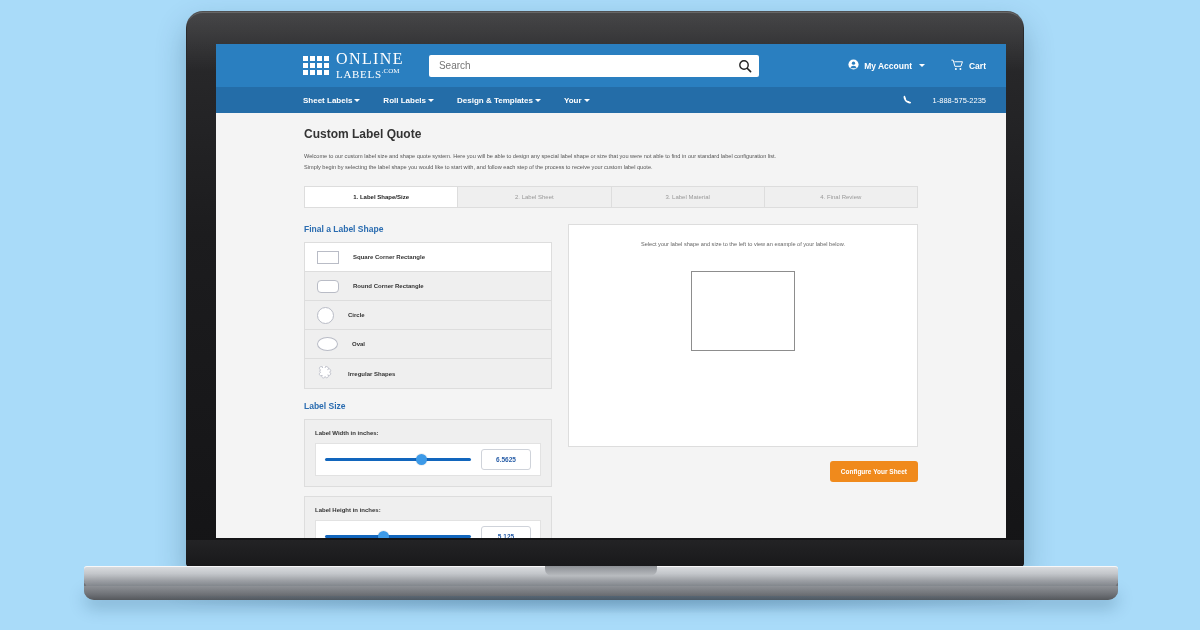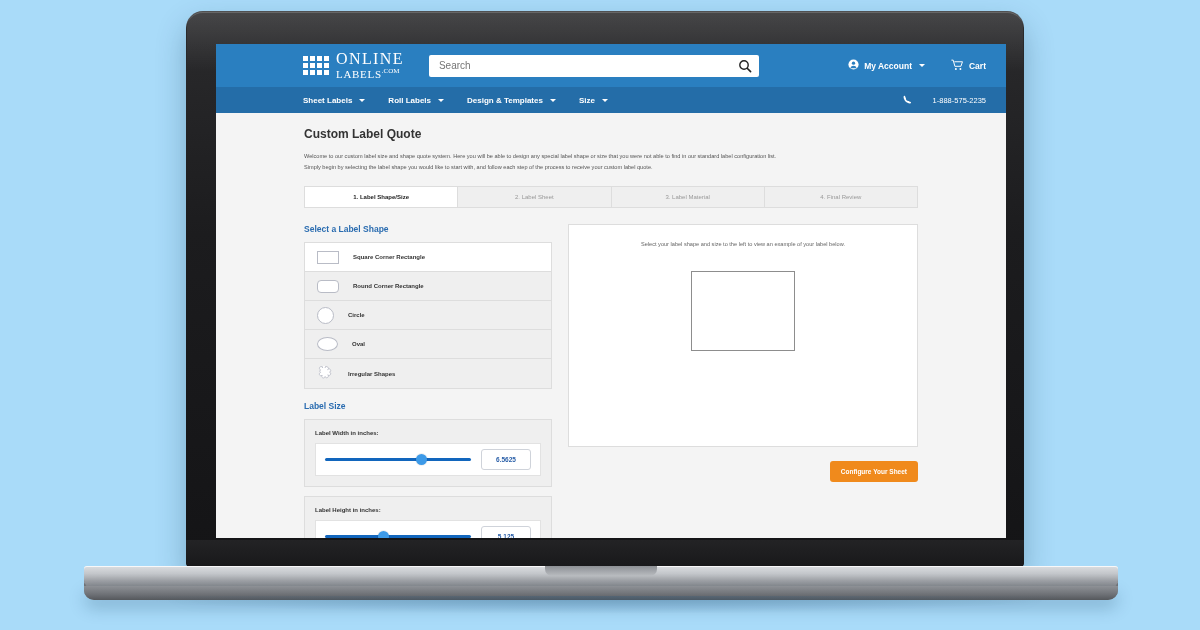--- a/index.html
+++ b/index.html
@@ -83,21 +83,21 @@
   .search-btn{position:absolute;right:7px;top:4px;width:14px;height:14px;}
   .hdr-right{margin-left:auto;display:flex;align-items:center;gap:26px;color:#fff;}
   .hdr-link{display:flex;align-items:center;gap:5px;font-size:8.5px;font-weight:bold;}
   .chev{width:0;height:0;border-left:3px solid transparent;border-right:3px solid transparent;border-top:3.5px solid #fff;margin-left:2px;}
   
   .site-nav{
     height:26px;background:#246da8;display:flex;align-items:center;
     padding:0 20px;box-sizing:border-box;
   }
   .nav-items{display:flex;align-items:center;gap:23px;margin-left:67px;}
-  .nav-item{display:flex;align-items:center;gap:5px;color:#fff;font-size:8px;font-weight:bold;}
+  .nav-item{display:flex;align-items:center;color:#fff;font-size:8px;font-weight:bold;}
   .nav-phone{margin-left:auto;display:flex;align-items:center;gap:21px;color:#fff;font-size:7.5px;}
   
   .page{padding:14px 88px 0 88px;box-sizing:border-box;background:#f4f4f4;height:425px;}
   .page-title{font-size:12px;color:#333;font-weight:bold;margin:0 0 10px 0;}
   .page-desc{font-size:5.6px;color:#555;line-height:1.9;margin:0 0 14px 0;max-width:620px;}
   .steps{display:flex;border:1px solid #ddd;background:#efefef;margin-bottom:16px;}
   .step{
     flex:1;text-align:center;font-size:6px;color:#999;padding:7px 0;
     border-right:1px solid #ddd;background:#efefef;
   }
@@ -227,21 +227,21 @@
         </div>
         <div class="nav-item">
           <span>Roll Labels</span>
           <span class="chev"></span>
         </div>
         <div class="nav-item">
           <span>Design &amp; Templates</span>
           <span class="chev"></span>
         </div>
         <div class="nav-item">
-          <span>Size</span>
+          <span>Your</span>
           <span class="chev"></span>
         </div>
       </div>
       <div class="nav-phone">
         <span>
           <svg width="9" height="9" viewBox="0 0 14 14">
               <path d="M2 1.3c2 0 1.4 3 2.6 3.6C3.9 7 7 10.1 8.9 9.3c.7 1.3 3.6.6 3.6 2.6 0 .7-1.1 1.2-2 1.2C5.9 13.1 1 8.2.9 3.2c0-.9.5-1.9 1.1-1.9z" fill="#fff"></path>
             </svg>
         </span>
         <span>1-888-575-2235</span>
@@ -258,21 +258,21 @@
       <div class="steps">
         <div class="step active">1. Label Shape/Size</div>
         <div class="step">2. Label Sheet</div>
         <div class="step">3. Label Material</div>
         <div class="step">4. Final Review</div>
       </div>
 
       <div class="cols">
 
         <div class="col-left">
-          <h2 class="sec-title">Select a Label Shape</h2>
+          <h2 class="sec-title">Final a Label Shape</h2>
 
           <div class="shape-list">
             <div class="shape-row selected">
               <span class="sw"></span>
               <span class="lbl">Square Corner Rectangle</span>
             </div>
             <div class="shape-row">
               <span class="sw round"></span>
               <span class="lbl">Round Corner Rectangle</span>
             </div>

